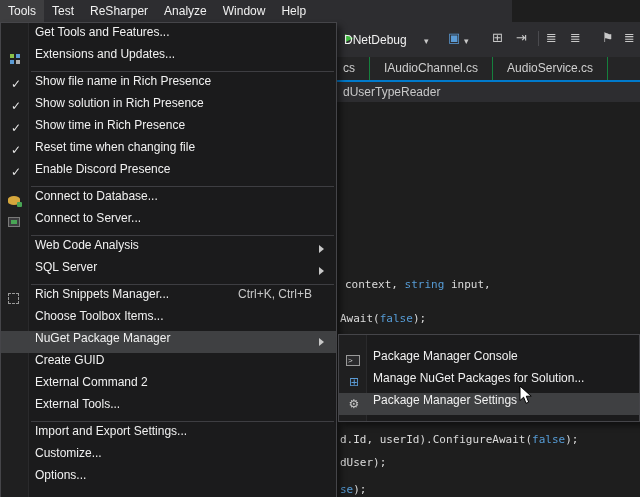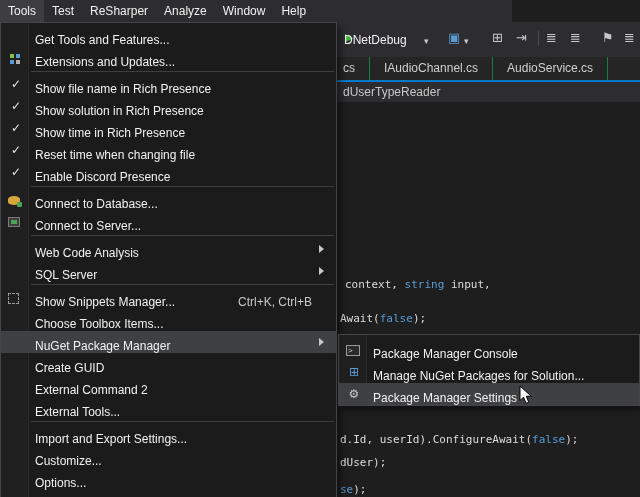--- a/index.html
+++ b/index.html
@@ -32,38 +32,38 @@
   .nav-text{position:absolute;left:343px;top:3px;color:#c8c8c8;}
 
   
   .code-line{position:absolute;font-family:"DejaVu Sans Mono","Liberation Mono",monospace;font-size:11px;color:#dcdcdc;white-space:pre;z-index:1;}
   .kw{color:#569cd6;}
 
   
   .menu{position:absolute;top:22px;left:0;width:337px;height:477px;background:#1b1b1c;border:1px solid #454549;
         box-sizing:border-box;padding-top:2px;z-index:10;box-shadow:4px 4px 6px rgba(0,0,0,.45);}
   .menu::before{content:"";position:absolute;left:0;top:0;bottom:0;width:27px;background:#1f1f20;border-right:1px solid #2a2a2c;}
-  .mi{position:relative;height:22px;display:flex;align-items:flex-end;padding-left:34px;padding-right:24px;color:#f1f1f1;}
+  .mi{position:relative;height:22px;display:flex;align-items:flex-start;padding-left:34px;padding-right:24px;color:#f1f1f1;}
   .mi.hl{background:#3f4042;}
   .mi .shortcut{margin-left:auto;color:#c8c8c8;}
   .sep{height:1px;background:#3e3e42;margin:2px 2px 2px 30px;}
   .check{position:absolute;left:7px;top:3px;width:16px;text-align:center;color:#e8e8e8;font-size:12px;}
   .sub-arrow{position:absolute;right:12px;top:7px;width:0;height:0;border-left:5px solid #c8c8c8;border-top:4px solid transparent;border-bottom:4px solid transparent;}
 
   
   .icon-extensions{position:absolute;left:9px;top:7px;width:4px;height:4px;background:#8ac149;box-shadow:6px 0 0 #5b9bd5,0 6px 0 #5b9bd5,6px 6px 0 #b0b0b0;}
   .icon-db{position:absolute;left:7px;top:7px;width:12px;height:9px;background:#d6a73d;border-radius:6px/3px;}
   .icon-db::after{content:"";position:absolute;right:-2px;bottom:-2px;width:5px;height:5px;background:#49a555;border-radius:1px;}
   .icon-server{position:absolute;left:7px;top:6px;width:12px;height:10px;background:#3c3c3f;border:1px solid #7a7a7a;box-sizing:border-box;}
   .icon-server::after{content:"";position:absolute;left:2px;top:2px;width:6px;height:4px;background:#49a555;}
   .icon-snippets{position:absolute;left:7px;top:6px;width:11px;height:11px;border:1px dashed #9a9a9a;box-sizing:border-box;}
 
   
-  .submenu{position:absolute;left:338px;top:334px;width:302px;height:72px;background:#1b1b1c;border:1px solid #454549;
-           box-sizing:border-box;padding-top:4px;z-index:11;box-shadow:4px 4px 6px rgba(0,0,0,.45);}
+  .submenu{position:absolute;left:338px;top:334px;width:302px;height:88px;background:#1b1b1c;border:1px solid #454549;
+           box-sizing:border-box;padding-top:14px;z-index:11;box-shadow:4px 4px 6px rgba(0,0,0,.45);}
   .submenu::before{content:"";position:absolute;left:0;top:0;bottom:0;width:27px;background:#1f1f20;border-right:1px solid #2a2a2c;}
   .icon-console{position:absolute;left:7px;top:6px;width:14px;height:11px;background:#2a2a2c;border:1px solid #9a9a9a;box-sizing:border-box;}
   .icon-console::after{content:">";position:absolute;left:1px;top:0px;font-size:8px;line-height:9px;color:#cfcfcf;}
   .sm-glyph{position:absolute;left:7px;top:4px;width:16px;text-align:center;font-size:12px;}
 
   
   .cursor{position:absolute;left:519px;top:385px;z-index:30;}
 </style>
 </head>
 <body>
@@ -155,21 +155,21 @@
         <span>Web Code Analysis</span>
         <span class="sub-arrow"></span>
       </div>
     <div class="mi">
         <span>SQL Server</span>
         <span class="sub-arrow"></span>
       </div>
     <div class="sep"></div>
     <div class="mi">
         <span class="icon-snippets"></span>
-        <span>Show Snippets Manager...</span>
+        <span>Rich Snippets Manager...</span>
         <span class="shortcut">Ctrl+K, Ctrl+B</span>
       </div>
     <div class="mi">
         <span>Choose Toolbox Items...</span>
       </div>
     <div class="mi hl">
         <span>NuGet Package Manager</span>
         <span class="sub-arrow"></span>
       </div>
     <div class="mi">

